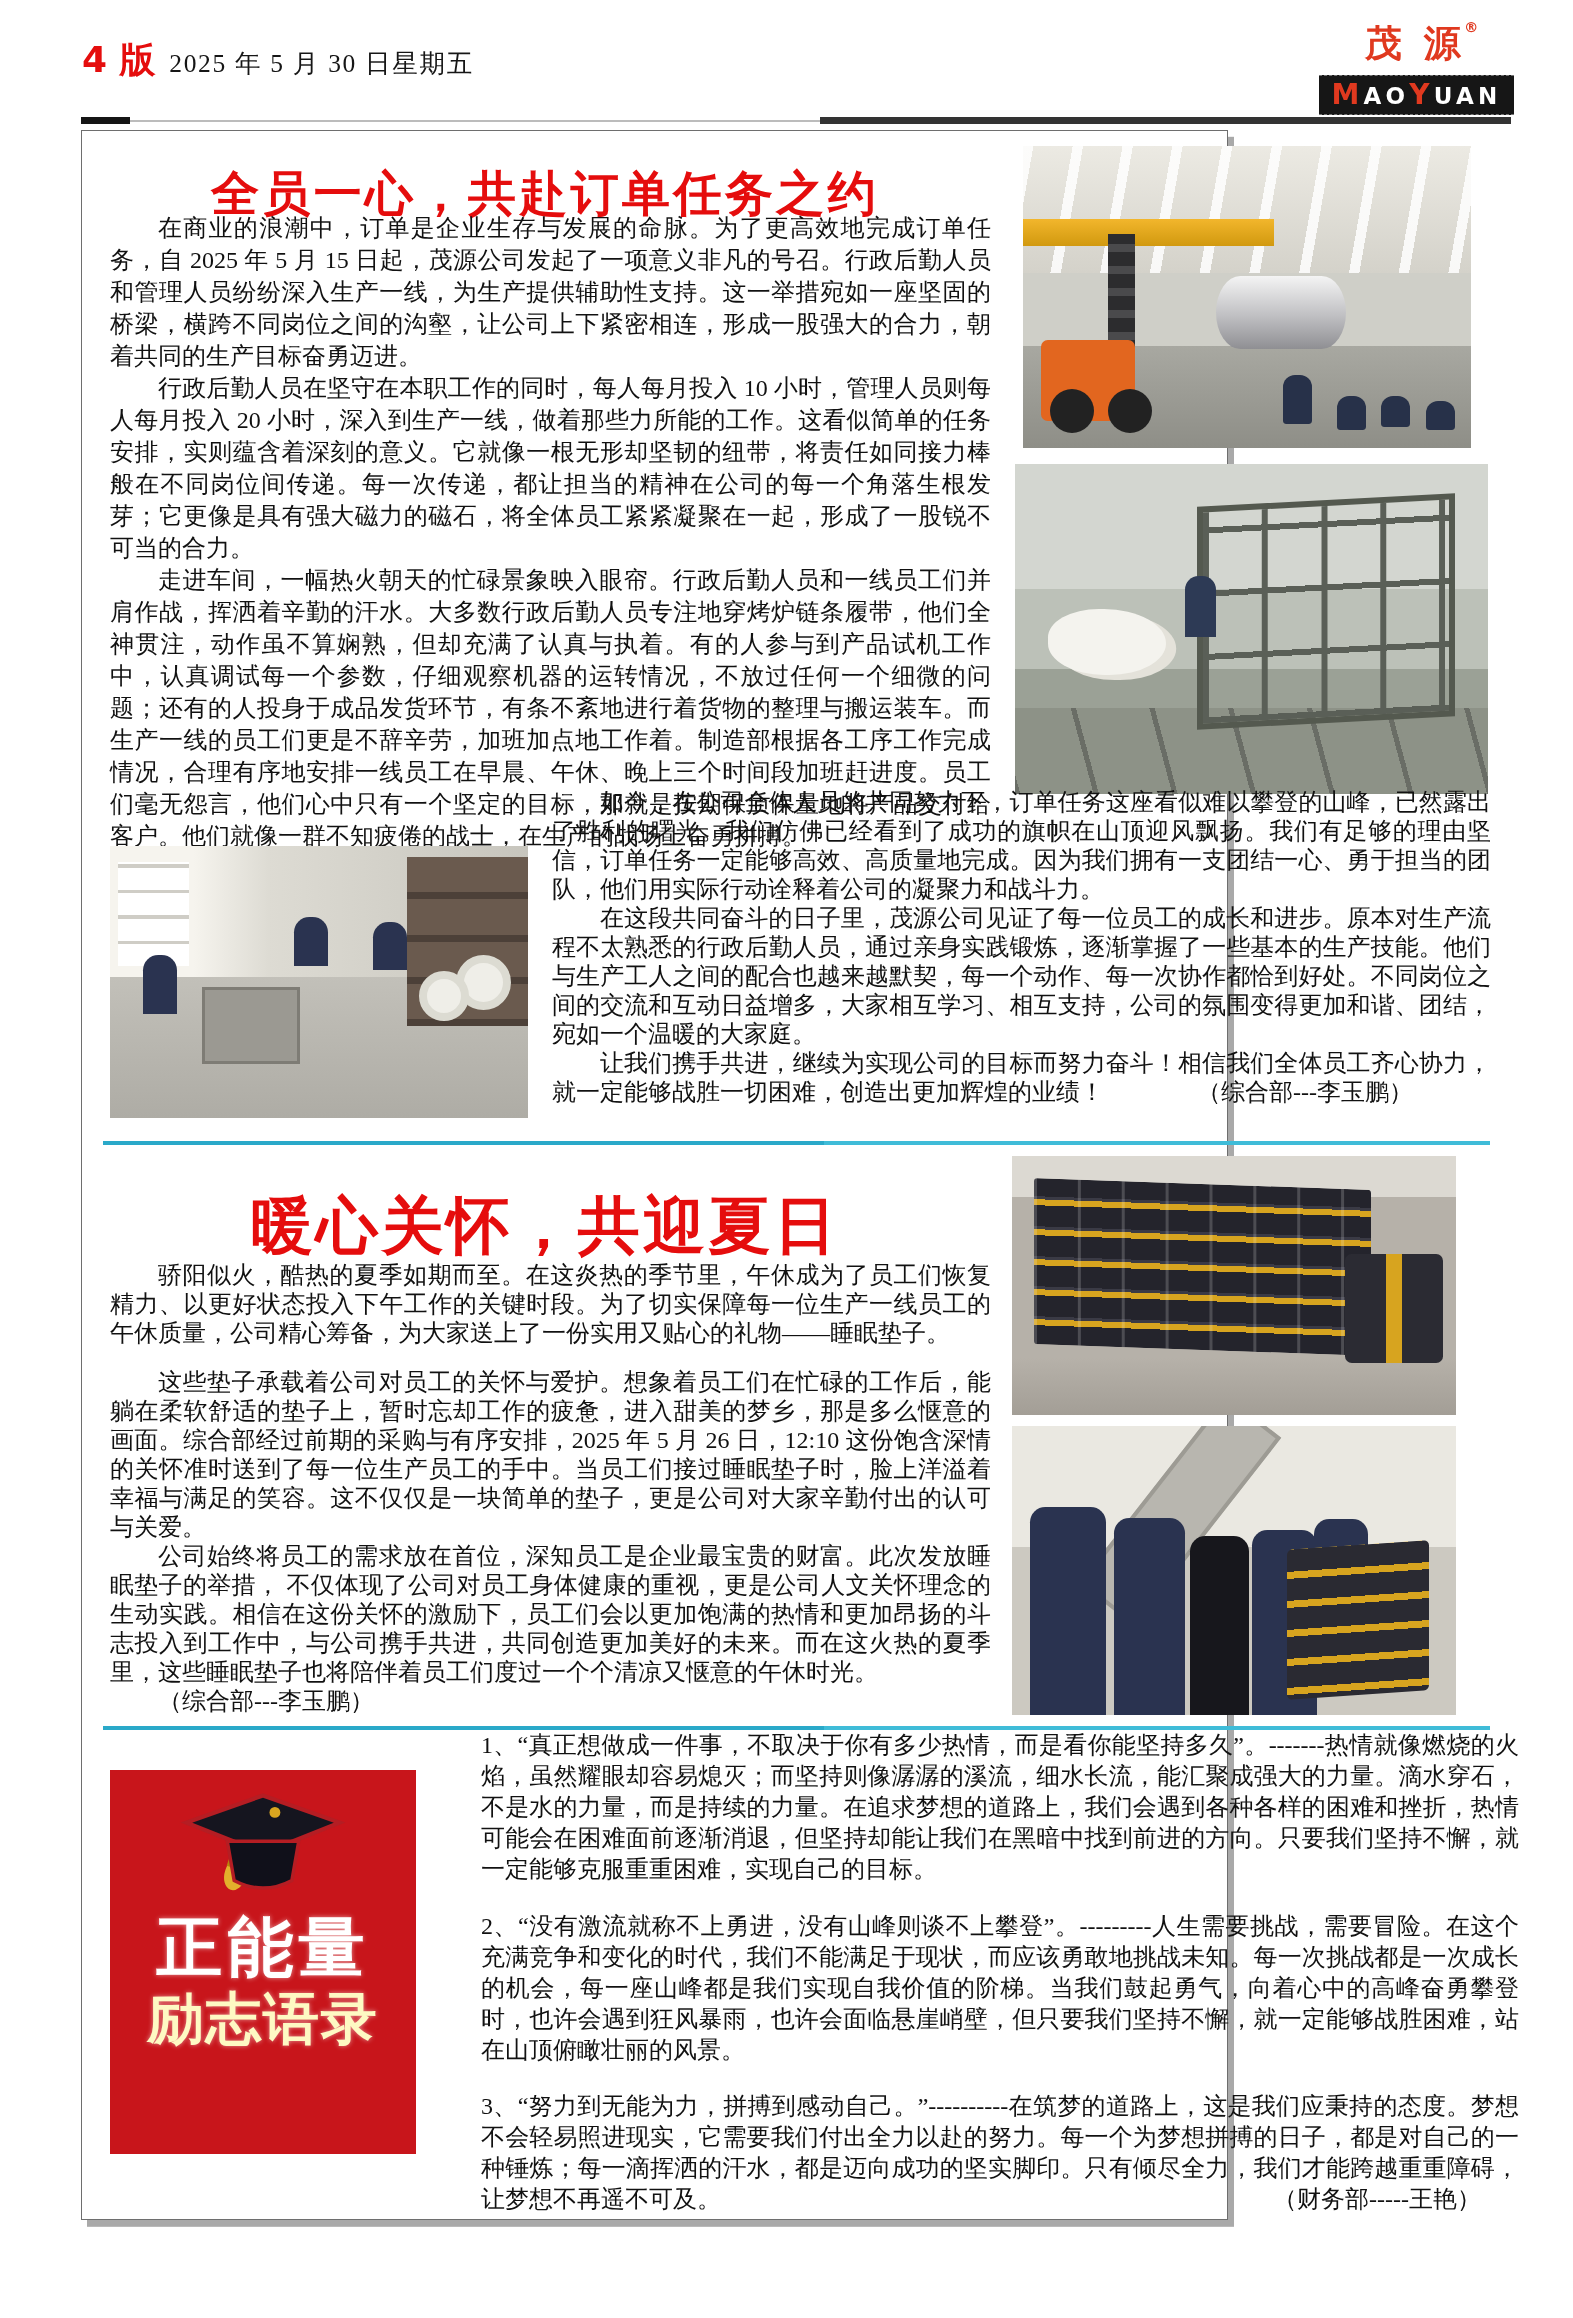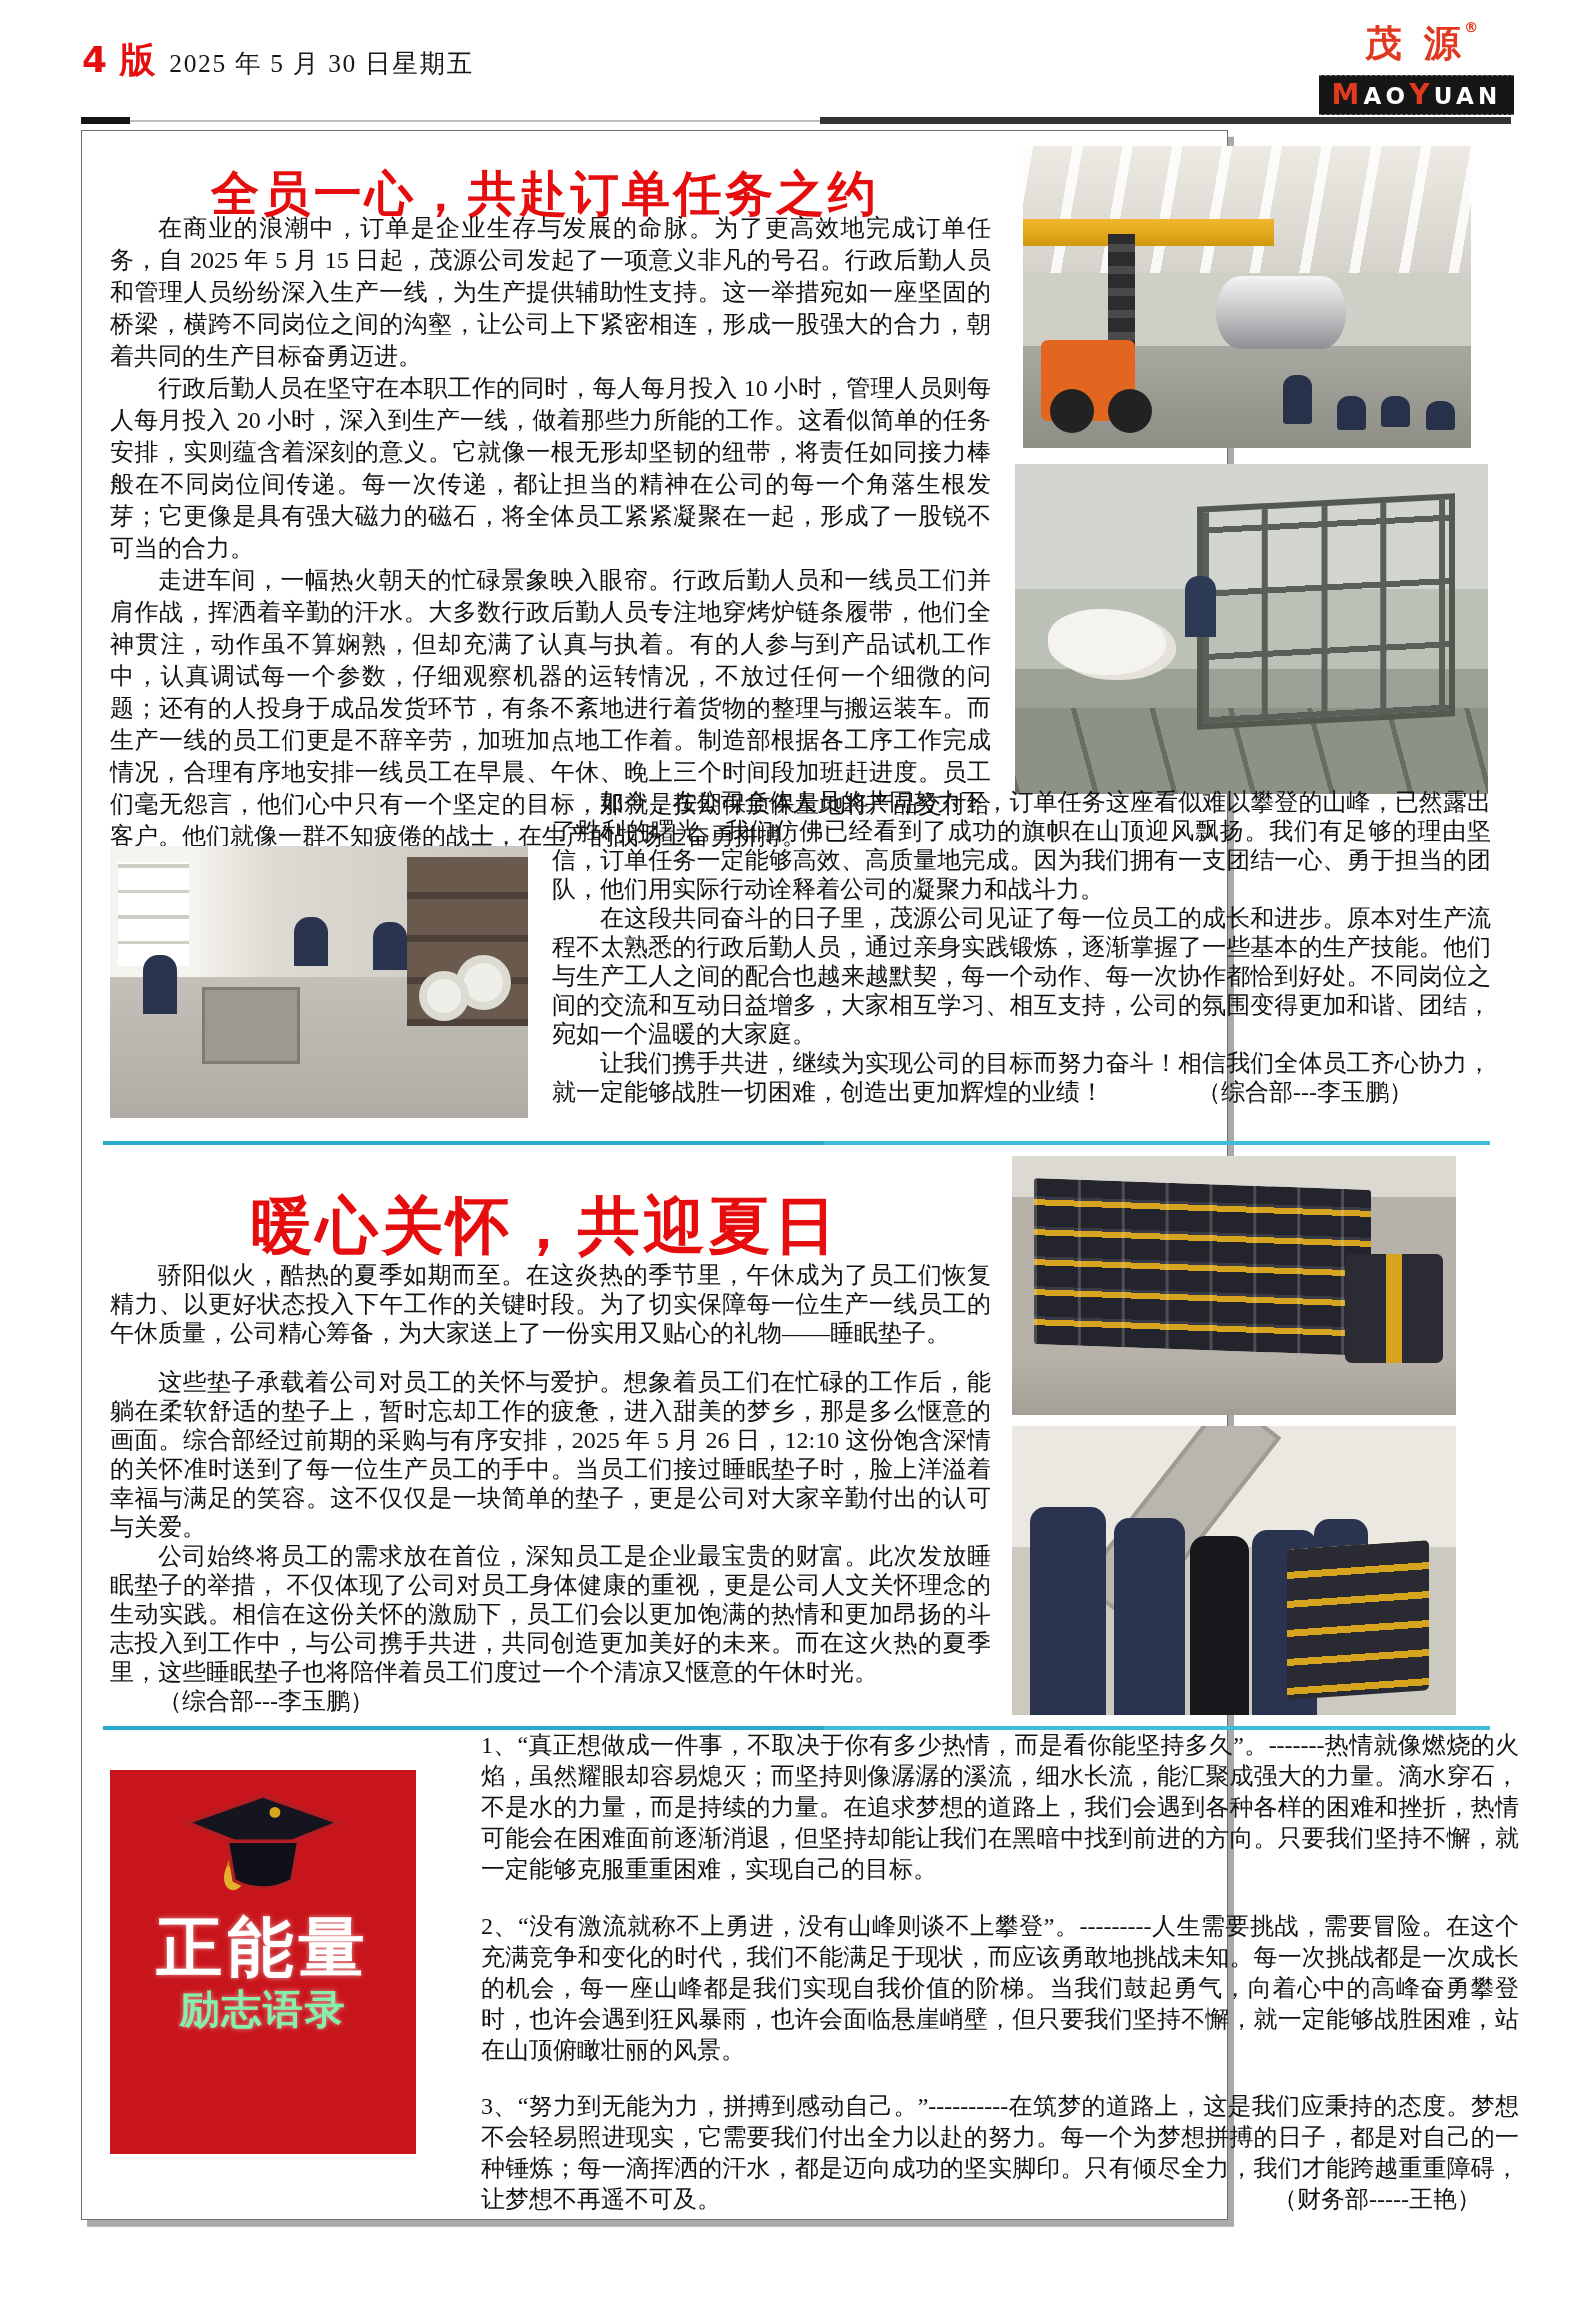--- a/index.html
+++ b/index.html
@@ -43,22 +43,22 @@
   .quotes{left:371px;top:1599px;width:1038px;margin-left:28px;}
   .quotes p{margin:0;font-size:24px;line-height:31px;text-align:justify;text-indent:0;}
   .quotes p.q1{margin-bottom:25.5px;}
   .quotes .qsig{margin-top:-31px;text-align:right;padding-right:38px;white-space:nowrap;}
   
   .redbox{left:28px;top:1639px;width:306px;height:384px;background:#c8151b;
           display:flex;flex-direction:column;align-items:center;justify-content:flex-start;}
   .redbox .cap{margin-top:22px;}
   .redbox .t1{font-family:"DejaVu Sans","Liberation Sans",sans-serif;font-weight:bold;color:#fff;
               font-size:66px;letter-spacing:5.1px;line-height:1.12;text-shadow:0 0 5.1px rgba(255,255,255,.55);}
-  .redbox .t2{font-family:"DejaVu Sans","Liberation Sans",sans-serif;font-weight:bold;color:#86efac;
-              font-size:40px;letter-spacing:1.7px;line-height:1.2;text-shadow:0 0 5.1px rgba(255,255,255,.55);}
+  .redbox .t2{font-family:"DejaVu Sans","Liberation Sans",sans-serif;font-weight:bold;color:#fef9c3;
+              font-size:56px;letter-spacing:1.7px;line-height:1.2;text-shadow:0 0 5.1px rgba(255,255,255,.55);}
   
   .photo{position:absolute;overflow:hidden;background:#cfcfc8;}
   .photo div{position:absolute;}
   
   .ph1-sky{left:0;top:0;right:0;height:42%;background:
      repeating-linear-gradient(100deg,rgba(255,255,255,.85) 0 10.2px,rgba(255,255,255,0) 10.2px 49px),
      linear-gradient(180deg,#eceae3,#d4d2ca);}
   .ph1-beam{left:0;top:24%;width:56%;height:9%;background:linear-gradient(#f2b62c,#d1990f);}
   .ph1-floor{left:0;bottom:0;right:0;height:34%;background:linear-gradient(#a8a8a1,#8e8e87);}
   .ph1-mast{left:19%;top:29%;width:6%;height:47%;background:repeating-linear-gradient(0deg,#2c2c2e 0 13.6px,#4a4a4c 13.6px 22px);}

